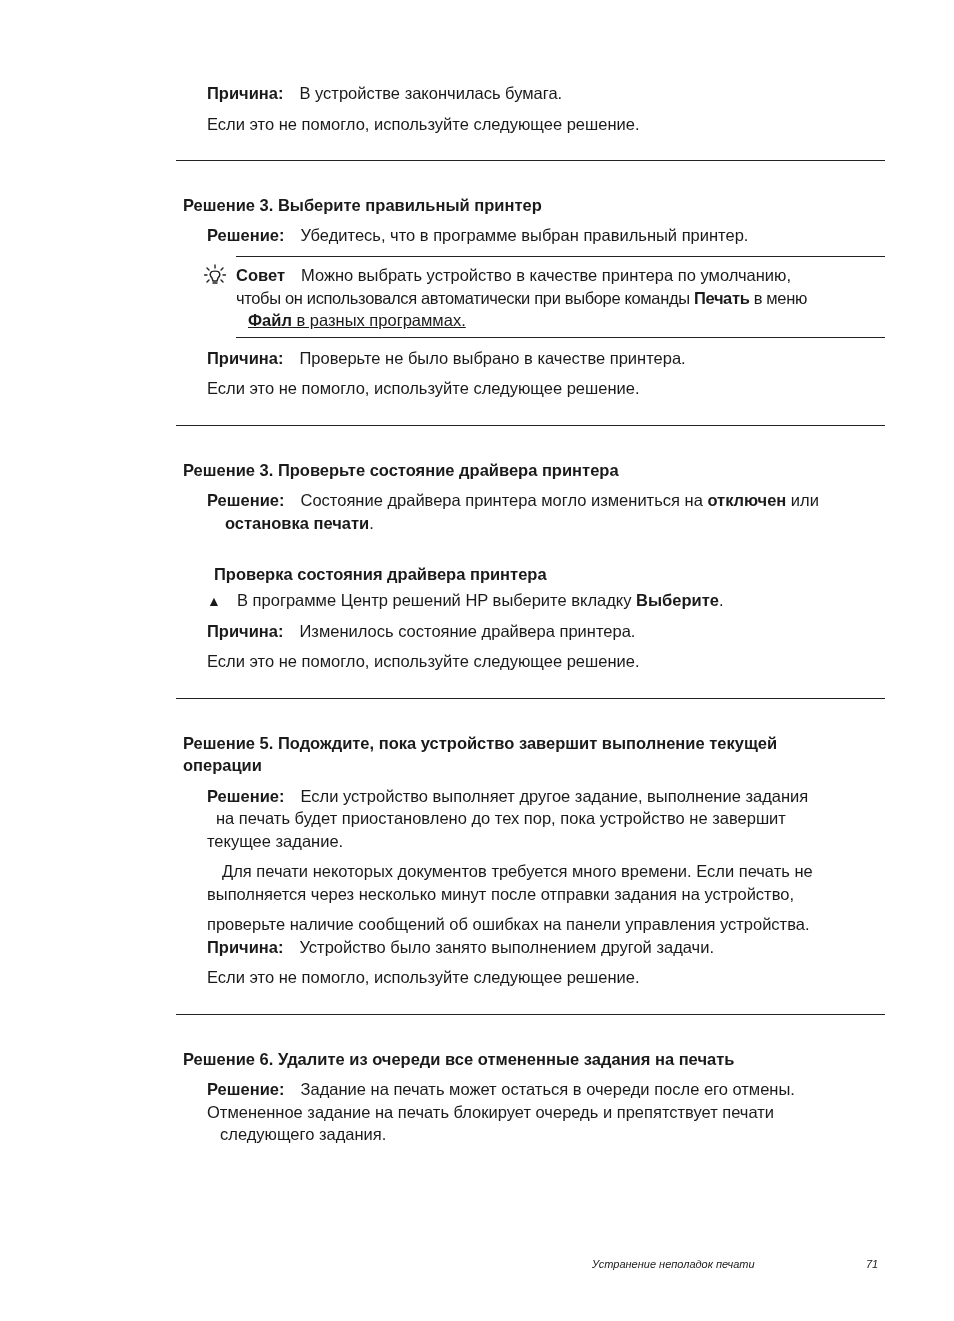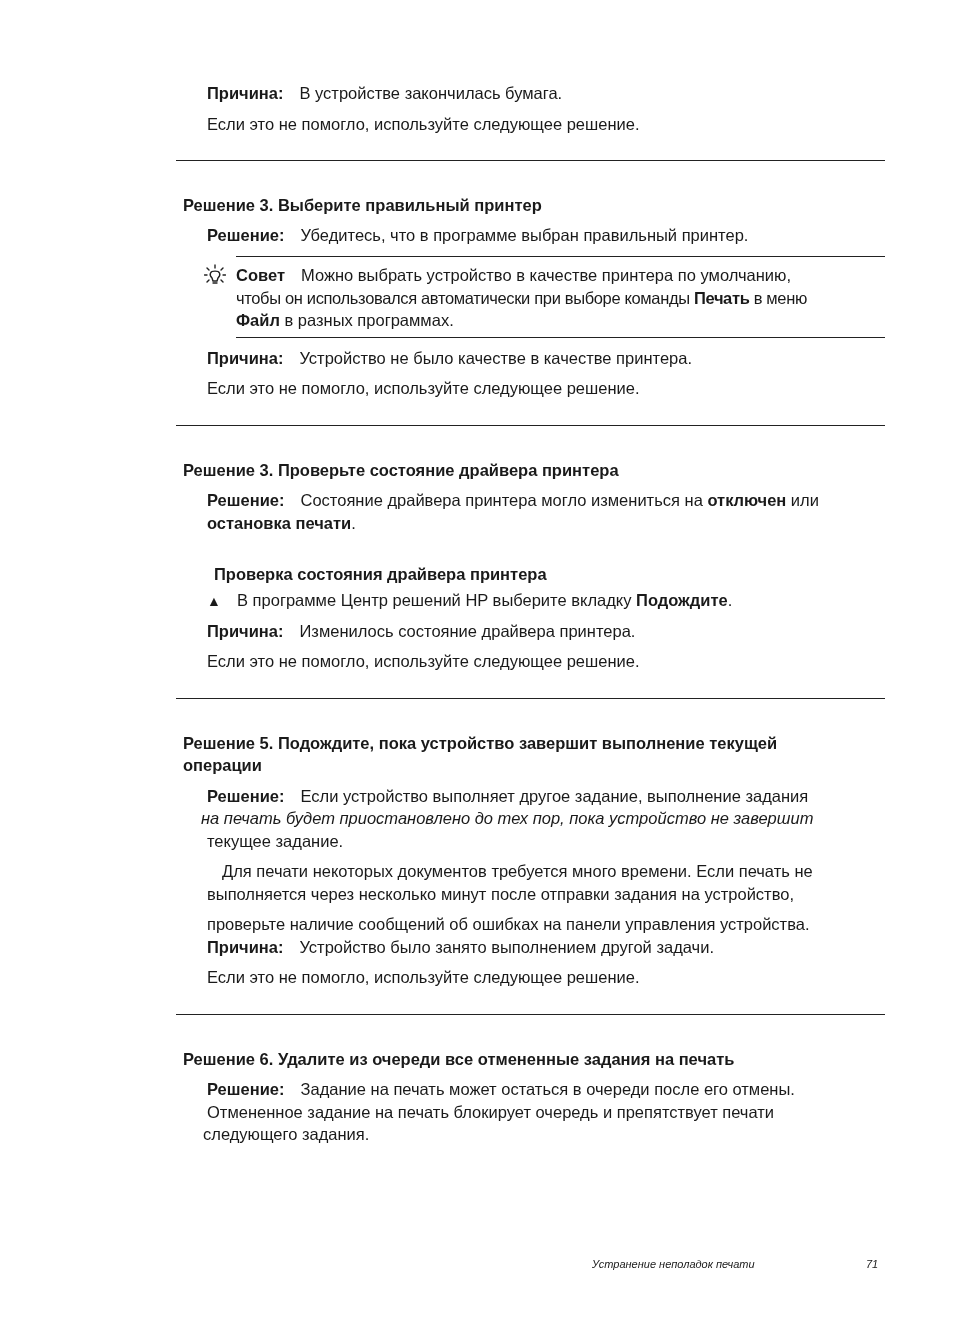--- a/index.html
+++ b/index.html
@@ -43,64 +43,64 @@
     <line x1="3" y1="18" x2="5" y2="16"></line>
     <line x1="19" y1="18" x2="17" y2="16"></line>
   </g>
 </svg>
 <div class="line" style="left:236px; top:265px;">
   <span class="lbl" style="">Совет</span><span>Можно выбрать устройство в качестве принтера по умолчанию,</span>
 </div>
 <div class="line" style="left:236px; top:288px; letter-spacing:-0.35px;">
   <span>чтобы он использовался автоматически при выборе команды </span><b>Печать</b><span> в меню</span>
 </div>
-<div class="line" style="left:236px; top:310px;">
+<div class="line" style="left:248px; top:310px;text-decoration:underline;">
   <b>Файл</b><span> в разных программах.</span>
 </div>
 <div class="tiprule" style="top:337px;"></div>
 <div class="line" style="left:207px; top:348px;">
-  <span class="lbl">Причина:</span><span>Устройство не было качестве в качестве принтера.</span>
+  <span class="lbl">Причина:</span><span>Проверьте не было выбрано в качестве принтера.</span>
 </div>
 <div class="line" style="left:207px; top:378px;">Если это не помогло, используйте следующее решение.</div>
 <div class="rule" style="top:425px;"></div>
 
 <div class="line heading" style="left:176px; top:460px;">Решение 3. Проверьте состояние драйвера принтера</div>
 <div class="line" style="left:207px; top:490px;">
   <span class="lbl">Решение:</span><span>Состояние драйвера принтера могло измениться на </span><b>отключен</b><span> или</span>
 </div>
-<div class="line" style="left:207px; top:513px;">
+<div class="line" style="left:225px; top:513px;">
   <b>остановка печати</b><span>.</span>
 </div>
 <div class="line heading" style="left:207px; top:564px;">Проверка состояния драйвера принтера</div>
 <div class="line" style="left:207px; top:590px;">
-  <span style="display:inline-block; width:30px; font-size:14px;">▲</span><span>В программе Центр решений HP выберите вкладку </span><b>Подождите</b><span>.</span>
+  <span style="display:inline-block; width:30px; font-size:14px;">▲</span><span>В программе Центр решений HP выберите вкладку </span><b>Выберите</b><span>.</span>
 </div>
 <div class="line" style="left:207px; top:621px;">
   <span class="lbl">Причина:</span><span>Изменилось состояние драйвера принтера.</span>
 </div>
 <div class="line" style="left:207px; top:651px;">Если это не помогло, используйте следующее решение.</div>
 <div class="rule" style="top:698px;"></div>
 
 <div class="line heading" style="left:176px; top:733px;">Решение 5. Подождите, пока устройство завершит выполнение текущей</div>
 <div class="line heading" style="left:176px; top:755px;text-align:right;">операции</div>
 <div class="line" style="left:207px; top:786px;">
   <span class="lbl">Решение:</span><span>Если устройство выполняет другое задание, выполнение задания</span>
 </div>
-<div class="line" style="left:201px; top:808px;font-style:italic;">на печать будет приостановлено до тех пор, пока устройство не завершит</div>
+<div class="line" style="left:216px; top:808px;">на печать будет приостановлено до тех пор, пока устройство не завершит</div>
 <div class="line" style="left:207px; top:831px;">текущее задание.</div>
 <div class="line" style="left:207px; top:861px;margin-left:15px;">Для печати некоторых документов требуется много времени. Если печать не</div>
 <div class="line" style="left:207px; top:884px;">выполняется через несколько минут после отправки задания на устройство,</div>
 <div class="line" style="left:207px; top:906px;margin-top:8px;">проверьте наличие сообщений об ошибках на панели управления устройства.</div>
 <div class="line" style="left:207px; top:937px;">
   <span class="lbl">Причина:</span><span>Устройство было занято выполнением другой задачи.</span>
 </div>
 <div class="line" style="left:207px; top:967px;">Если это не помогло, используйте следующее решение.</div>
 <div class="rule" style="top:1014px;"></div>
 
 <div class="line heading" style="left:176px; top:1049px;">Решение 6. Удалите из очереди все отмененные задания на печать</div>
 <div class="line" style="left:207px; top:1079px;">
   <span class="lbl">Решение:</span><span>Задание на печать может остаться в очереди после его отмены.</span>
 </div>
 <div class="line" style="left:207px; top:1102px;">Отмененное задание на печать блокирует очередь и препятствует печати</div>
-<div class="line" style="left:203px; top:1124px;">следующего задания.</div>
+<div class="line" style="left:220px; top:1124px;">следующего задания.</div>
 
 <div class="footer" style="left:592px;">Устранение неполадок печати</div>
 <div class="footer" style="left:866px;">71</div>
 
 </body></html>

